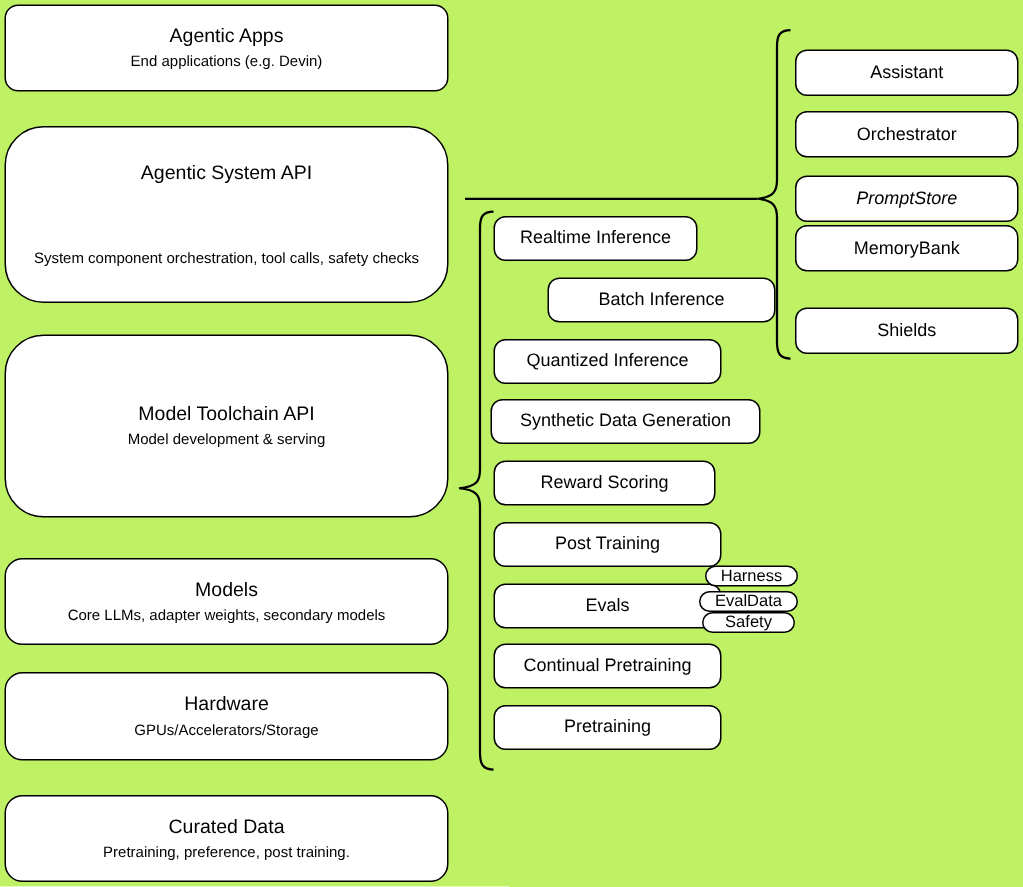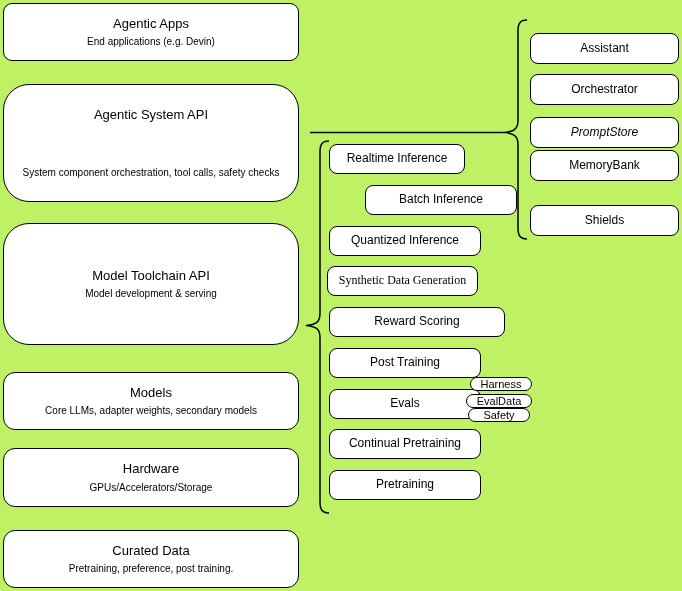--- a/index.html
+++ b/index.html
@@ -85,24 +85,24 @@
 
   <div class="box" style="left:329px; top:144px; width:136px; height:30px; border-radius:8px;">
     <div class="item-label">Realtime Inference</div>
   </div>
   <div class="box" style="left:329px; top:185px; width:152px; height:30px; border-radius:8px;margin-left:36px;">
     <div class="item-label">Batch Inference</div>
   </div>
   <div class="box" style="left:329px; top:226px; width:152px; height:30px; border-radius:8px;">
     <div class="item-label">Quantized Inference</div>
   </div>
-  <div class="box" style="left:327px; top:266px; width:151px; height:30px; border-radius:8px;font-family:Liberation Serif, serif;">
+  <div class="box" style="left:327px; top:266px; width:180px; height:30px; border-radius:8px;">
     <div class="item-label">Synthetic Data Generation</div>
   </div>
-  <div class="box" style="left:329px; top:307px; width:176px; height:30px; border-radius:8px;align-items:center;">
+  <div class="box" style="left:329px; top:307px; width:148px; height:30px; border-radius:8px;align-items:center;">
     <div class="item-label">Reward Scoring</div>
   </div>
   <div class="box" style="left:329px; top:348px; width:152px; height:30px; border-radius:8px;">
     <div class="item-label">Post Training</div>
   </div>
   <div class="box" style="left:329px; top:389px; width:152px; height:30px; border-radius:8px;">
     <div class="item-label">Evals</div>
   </div>
   <div class="box" style="left:329px; top:429px; width:152px; height:30px; border-radius:8px;">
     <div class="item-label">Continual Pretraining</div>

